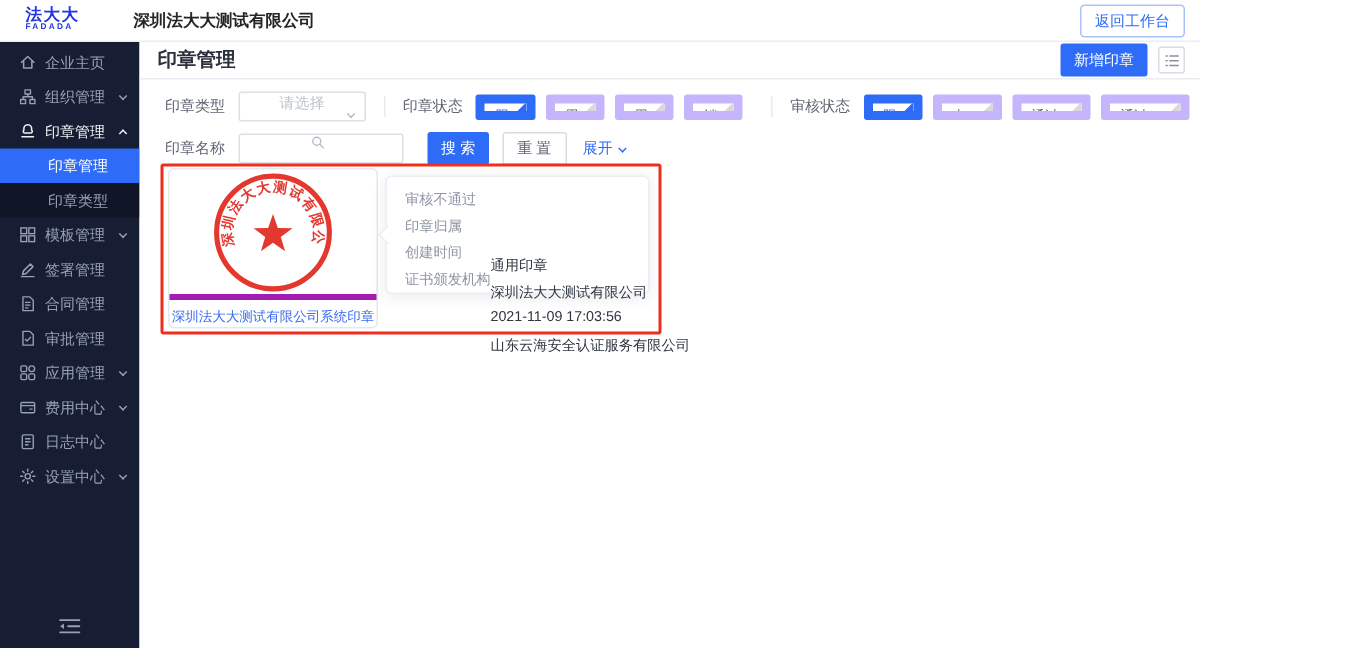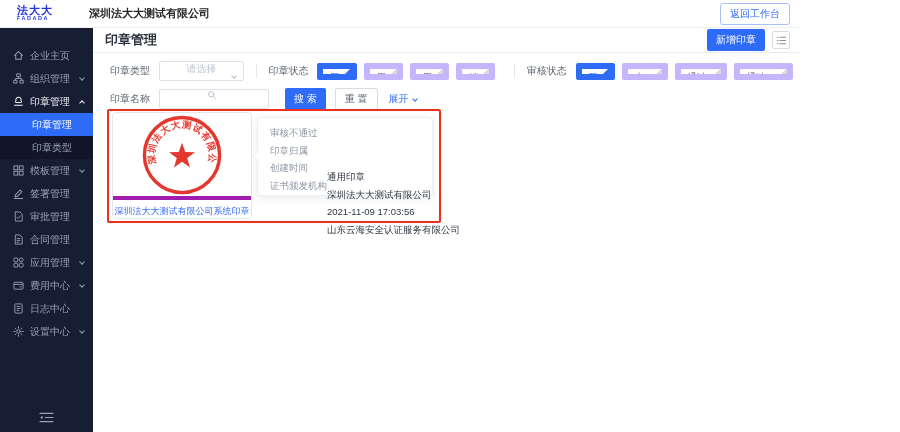--- a/index.html
+++ b/index.html
@@ -12,21 +12,21 @@
     border-bottom:1px solid #ebeef2; display:flex; align-items:center; z-index:20; }
   .logo { margin-left:17px; width:56px; line-height:1; color:#2436e0; }
   .logo .l1 { font-size:11px; font-weight:bold; letter-spacing:1px; }
   .logo .l2 { font-size:5.5px; font-weight:bold; letter-spacing:1.5px; }
   .company { margin-left:16px; font-size:11px; font-weight:bold; color:#262626; }
   .back-btn { margin-left:auto; margin-right:10px; font-size:10px; color:#2e6bf6;
     border:1px solid #a9c1fa; background:#fff; border-radius:3px; padding:3px 9px; cursor:pointer; }
 
   
   .sidebar { position:absolute; top:28px; left:0; bottom:0; width:93px; background:#171e33; }
-  .menu { padding-top:16px; }
+  .menu { padding-top:2px; }
   .m-item { height:23px; display:flex; align-items:center; padding-left:13px;
     color:#98a0b3; font-size:10px; cursor:pointer; }
   .m-item .mi { width:11px; height:11px; margin-right:6px; flex:0 0 auto; display:flex; }
   .m-item.open { color:#eef1f7; }
   .chev { width:4px; height:4px; border-right:1px solid currentColor; border-bottom:1px solid currentColor;
     margin-left:auto; margin-right:9px; }
   .chev.down { transform:rotate(45deg); margin-top:-2px; }
   .chev.up { transform:rotate(-135deg); margin-top:2px; }
   .submenu { background:#101627; }
   .s-item { height:23px; display:flex; align-items:center; padding-left:32px;
@@ -163,33 +163,33 @@
               <path d="M2.2 9.8l.7-2.6 5-5 1.9 1.9-5 5-2.6.7z"></path>
               <path d="M1.5 11.5h9"></path>
             </svg>
         </span>
         <span>签署管理</span>
       </div>
       <div class="m-item">
         <span class="mi">
           <svg viewBox="0 0 12 12" fill="none" stroke="currentColor" stroke-width="1" stroke-linejoin="round">
               <path d="M2.5 1h5L10 3.5V11H2.5z"></path>
+              <path d="M4 5h4M4 7h4M4 9h2.5"></path>
+            </svg>
+        </span>
+        <span>合同管理</span>
+      </div>
+      <div class="m-item">
+        <span class="mi">
+          <svg viewBox="0 0 12 12" fill="none" stroke="currentColor" stroke-width="1" stroke-linejoin="round">
+              <path d="M2.5 1h5L10 3.5V11H2.5z"></path>
               <path d="M4 6.5l1.5 1.5L8.3 5"></path>
             </svg>
         </span>
         <span>审批管理</span>
-      </div>
-      <div class="m-item">
-        <span class="mi">
-          <svg viewBox="0 0 12 12" fill="none" stroke="currentColor" stroke-width="1" stroke-linejoin="round">
-              <path d="M2.5 1h5L10 3.5V11H2.5z"></path>
-              <path d="M4 5h4M4 7h4M4 9h2.5"></path>
-            </svg>
-        </span>
-        <span>合同管理</span>
       </div>
       <div class="m-item">
         <span class="mi">
           <svg viewBox="0 0 12 12" fill="none" stroke="currentColor" stroke-width="1">
               <rect x="1" y="1" width="4.2" height="4.2" rx="1"></rect>
               <circle cx="8.9" cy="3.1" r="2.1"></circle>
               <rect x="1" y="6.8" width="4.2" height="4.2" rx="1"></rect>
               <rect x="6.8" y="6.8" width="4.2" height="4.2" rx="1"></rect>
             </svg>
         </span>

